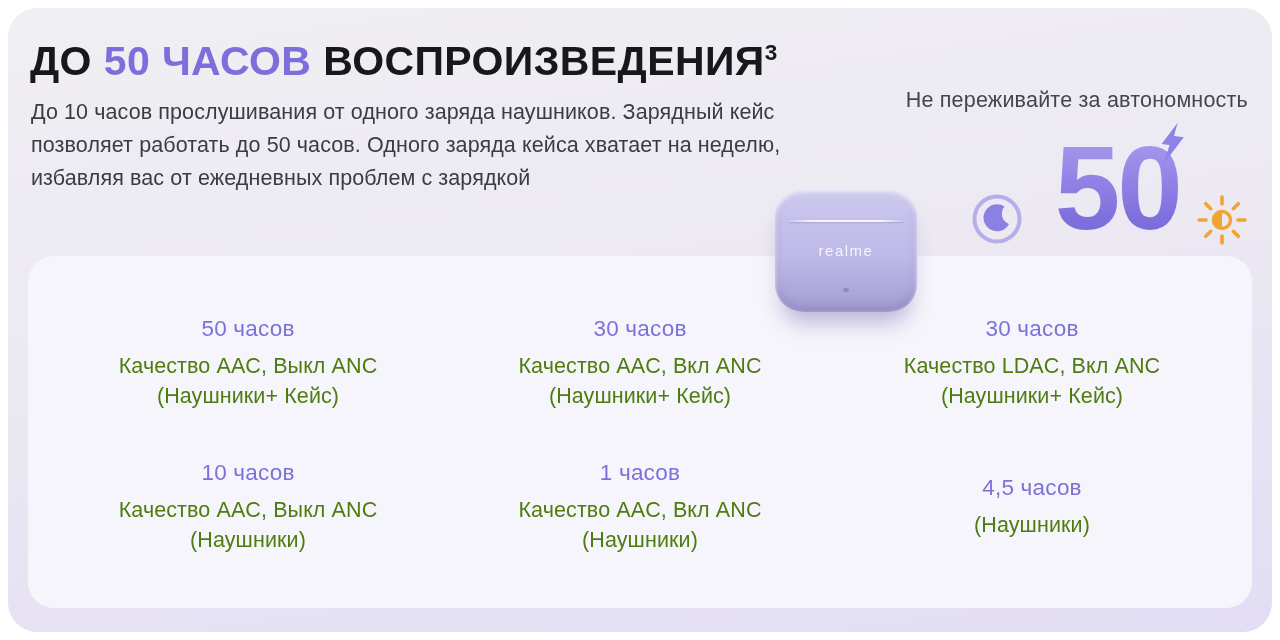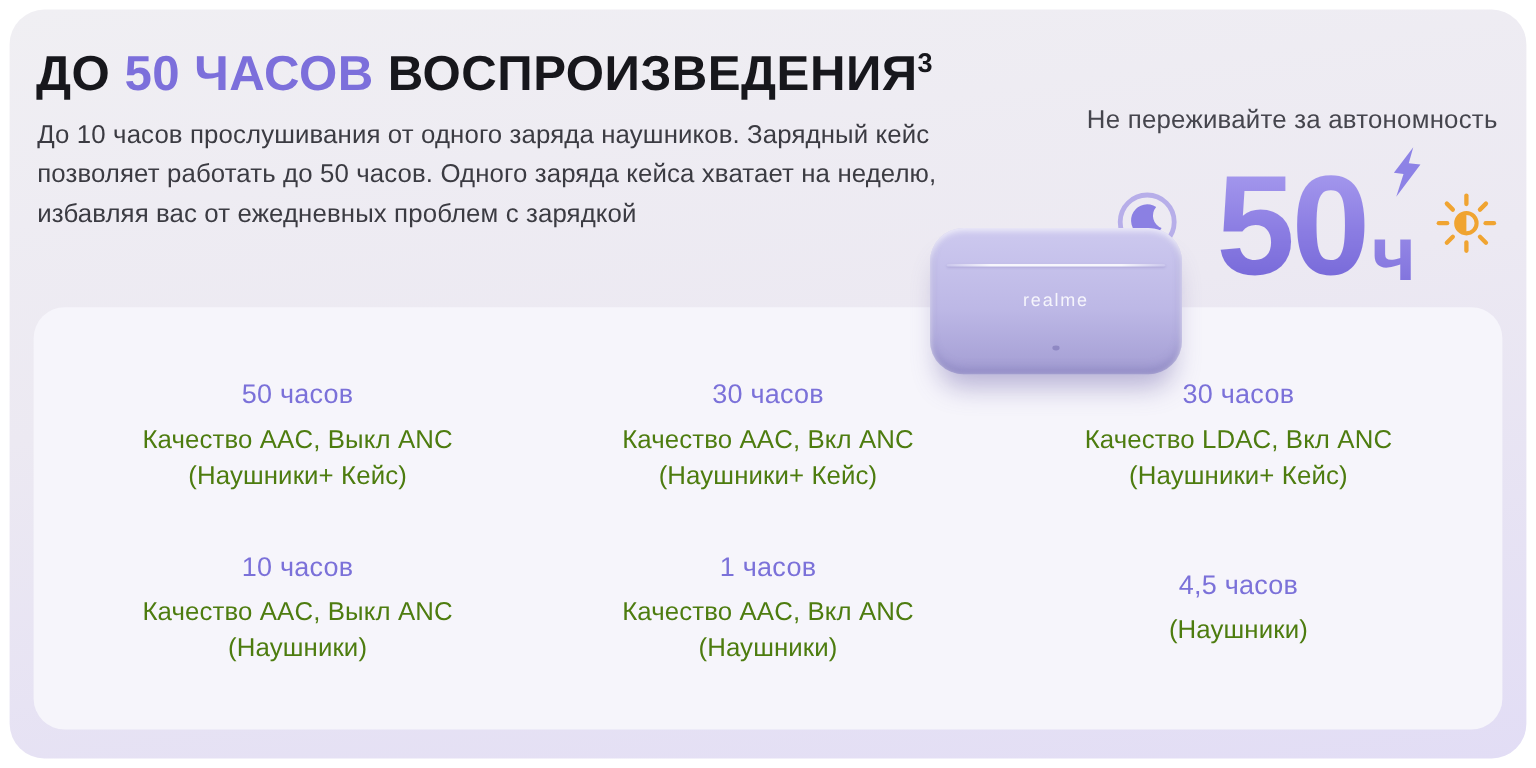--- a/index.html
+++ b/index.html
@@ -17,35 +17,35 @@
 
   .desc { position:absolute; left:23px; top:88px; width:800px; font-size:21.5px;
           line-height:33px; color:#3b3b42; letter-spacing:.1px; }
 
   
   .autonomy { position:absolute; right:24px; top:36px; display:flex;
               flex-direction:column; align-items:flex-end;margin-top:44px; }
   .autonomy-heading { font-size:21.5px; color:#45454d; letter-spacing:.2px; }
   .hero-row { margin-top:16px; display:flex; align-items:center; }
   .moon-wrap { width:52px; height:52px; margin-right:32px; margin-top:-6px; }
-  .hero-num { position:relative; display:flex; align-items:flex-end; line-height:1; }
+  .hero-num { position:relative; display:flex; align-items:flex-end; line-height:1;flex-direction:column; }
   .hero-value { font-size:118px; font-weight:700; letter-spacing:-3px;
                 background:linear-gradient(180deg,#ab9ff0 0%,#8a7ce2 55%,#7163d6 100%);
                 -webkit-background-clip:text; background-clip:text;
                 color:#8578e0; -webkit-text-fill-color:transparent; }
   .hero-unit { font-size:64px; font-weight:700; margin-left:4px; margin-bottom:4px;
                background:linear-gradient(180deg,#9c8fe9 0%,#7e70dc 100%);
                -webkit-background-clip:text; background-clip:text;
                color:#8578e0; -webkit-text-fill-color:transparent; }
   .bolt-wrap { position:absolute; right:-6px; top:-8px; width:28px; height:46px;
                transform:rotate(6deg); }
   .sun-wrap { width:52px; height:52px; margin-left:16px; margin-top:-4px; }
 
   
-  .case { position:absolute; left:767px; top:182px; width:210px; height:122px;
+  .case { position:absolute; left:767px; top:182px; width:142px; height:122px;
           border-radius:28px; z-index:3;
           background:linear-gradient(180deg,#cdc9ef 0%,#bdb8e6 55%,#a39dd3 100%);
           box-shadow:0 18px 22px -8px rgba(108,98,168,.45),
                      inset 0 2px 5px rgba(255,255,255,.75),
                      inset 0 -5px 8px rgba(110,102,170,.35); }
   .case-seam { position:absolute; left:14px; right:14px; top:30px; height:2px;
                border-radius:2px;
                background:linear-gradient(90deg,rgba(255,255,255,.1),rgba(255,255,255,.85) 20%,rgba(255,255,255,.85) 80%,rgba(255,255,255,.1));
                box-shadow:0 1px 2px rgba(105,96,165,.3); }
   .case-brand { position:absolute; left:0; right:0; top:52px; text-align:center;

